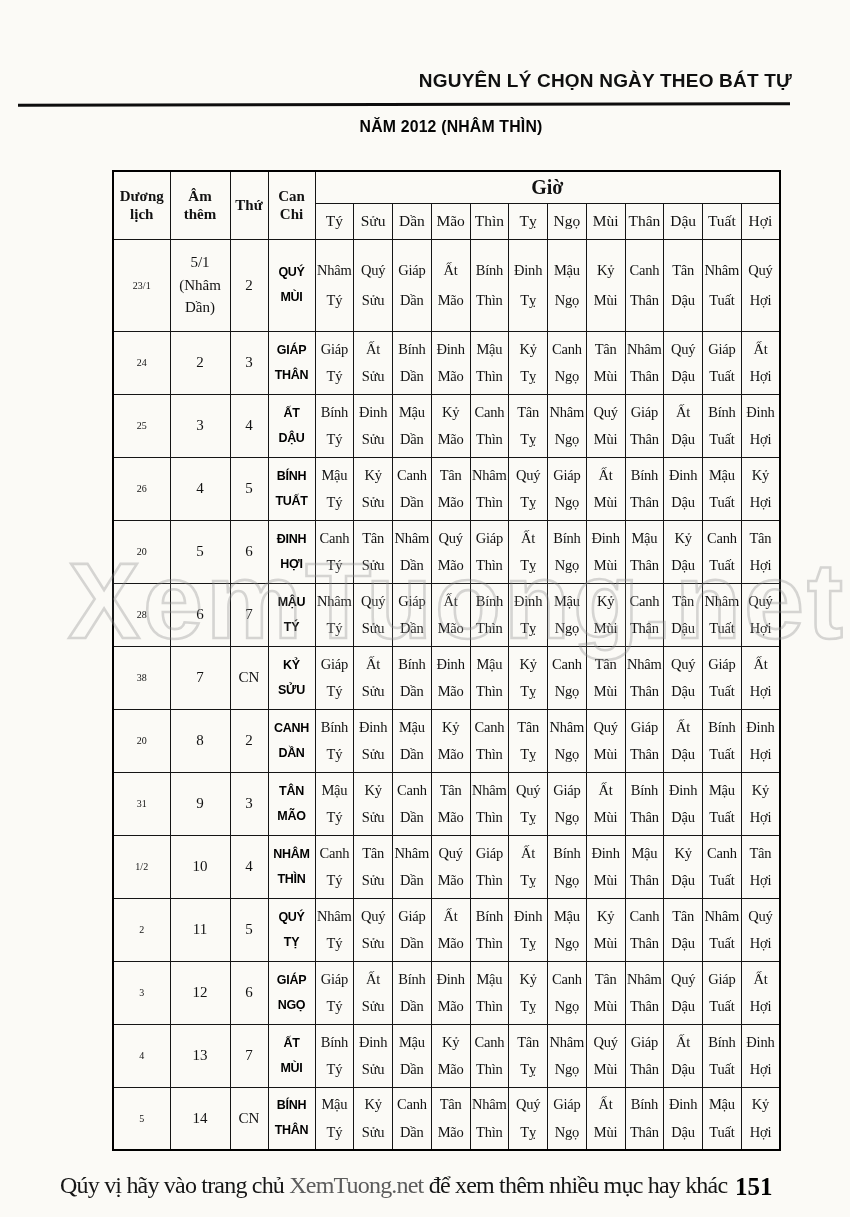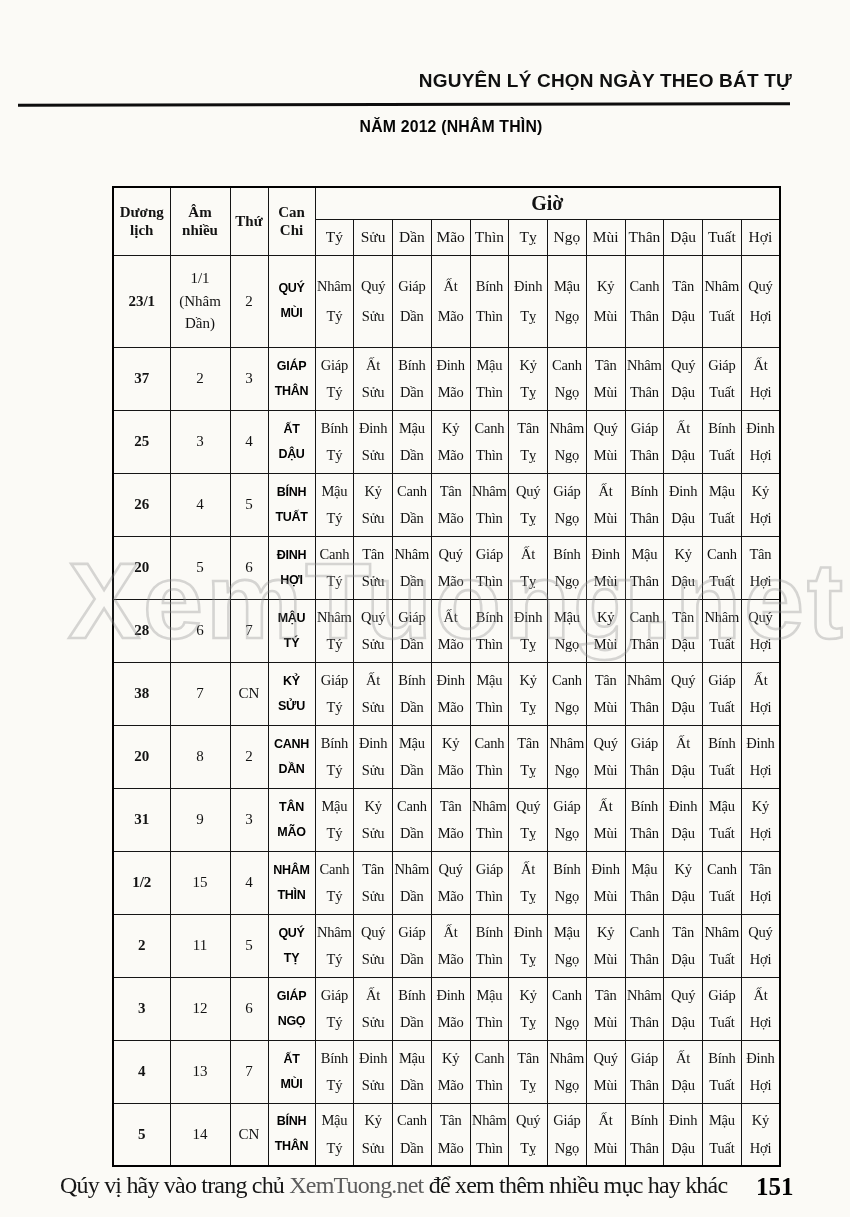--- a/index.html
+++ b/index.html
@@ -31,40 +31,40 @@
     position:absolute; top:117px; left:0; width:100%;
     text-align:center;
     font-family:"Liberation Sans", sans-serif;
     font-weight:bold; font-size:17px; letter-spacing:0.2px;
     transform:translateX(26px) scaleX(0.93);
     color:#050505;
   }
 
   
   table.calendar {
-    position:absolute; left:112px; top:186px; width:667px;
+    position:absolute; left:112px; top:170px; width:667px;
     border-collapse:collapse; table-layout:fixed;
     border:2.6px solid #000;
     background:transparent;
   }
   th, td {
     border:1.6px solid #151515;
     text-align:center; vertical-align:middle;
     padding:0; overflow:hidden;
   }
   thead tr.top-row { height:32px; }
   thead tr.hour-row { height:36px; }
   tbody tr { height:63px; }
   tbody tr:first-child { height:92px; }
 
   th.left-head { font-size:15px; font-weight:bold; white-space:pre-line; line-height:1.2; }
   th.gio-head  { font-size:20px; font-weight:bold; }
   th.hour-name { font-size:15.5px; font-weight:normal; }
 
-  td.c-duong { font-weight:bold; font-size:15px; }
+  td.c-duong { font-weight:normal; font-size:10px; }
   td.c-am    { font-size:15px; white-space:pre-line; line-height:1.5; }
   td.c-thu   { font-size:15px; }
   td.c-canchi{
     font-family:"Liberation Sans", sans-serif;
     font-weight:bold; font-size:12.5px; letter-spacing:-0.3px;
     white-space:pre-line; line-height:2.0; color:#000;
   }
   td.hour-cell { font-size:14.5px; letter-spacing:-0.2px; }
   td.hour-cell span { display:block; line-height:1.0; }
   td.hour-cell .stem   { margin-bottom:13px; }
@@ -85,21 +85,21 @@
 
   
   .footer {
     position:absolute; top:1172px; left:60px; width:760px;
     font-family:Liberation Serif, serif;
     font-size:24px; letter-spacing:-0.8px;
     color:#161616; white-space:nowrap;
   }
   .footer .footer-link { color:#5c5c5c; }
   .footer .page-number {
-    position:absolute; left:696px; top:1px;
+    position:absolute; left:675px; top:1px;
     font-weight:bold; font-size:25px; color:#000;
     letter-spacing:0;
   }
 </style>
 </head>
 <body>
 
 <div class="page">
 
   <div class="running-header">
@@ -114,21 +114,21 @@
       <col style="width:57px">
         <col style="width:60px">
         <col style="width:38px">
         <col style="width:47px">
       <col span="12" style="width:38.75px">
     </colgroup>
     <thead>
       <tr class="top-row">
         <th class="left-head" rowspan="2">Dương
 lịch</th>
-        <th class="left-head" rowspan="2">Âm nhiều</th>
+        <th class="left-head" rowspan="2">Âm thêm</th>
         <th class="left-head" rowspan="2">Thứ</th>
         <th class="left-head" rowspan="2">Can
 Chi</th>
         <th class="gio-head" colspan="12">Giờ</th>
       </tr>
       <tr class="hour-row" id="hour-header-row">
           <th class="hour-name">Tý</th>
           <th class="hour-name">Sửu</th>
           <th class="hour-name">Dần</th>
           <th class="hour-name">Mão</th>
@@ -138,21 +138,21 @@
           <th class="hour-name">Mùi</th>
           <th class="hour-name">Thân</th>
           <th class="hour-name">Dậu</th>
           <th class="hour-name">Tuất</th>
           <th class="hour-name">Hợi</th>
         </tr>
     </thead>
     <tbody id="table-body">
         <tr>
           <td class="c-duong">23/1</td>
-          <td class="c-am">1/1
+          <td class="c-am">5/1
 (Nhâm
 Dần)</td>
           <td class="c-thu">2</td>
           <td class="c-canchi">QUÝ
 MÙI</td>
           <td class="hour-cell">
             <span class="stem">Nhâm</span>
             <span class="branch">Tý</span>
           </td>
           <td class="hour-cell">
@@ -194,21 +194,21 @@
           <td class="hour-cell">
             <span class="stem">Nhâm</span>
             <span class="branch">Tuất</span>
           </td>
           <td class="hour-cell">
             <span class="stem">Quý</span>
             <span class="branch">Hợi</span>
           </td>
         </tr>
         <tr>
-          <td class="c-duong">37</td>
+          <td class="c-duong">24</td>
           <td class="c-am">2</td>
           <td class="c-thu">3</td>
           <td class="c-canchi">GIÁP
 THÂN</td>
           <td class="hour-cell">
             <span class="stem">Giáp</span>
             <span class="branch">Tý</span>
           </td>
           <td class="hour-cell">
             <span class="stem">Ất</span>
@@ -635,21 +635,21 @@
             <span class="stem">Mậu</span>
             <span class="branch">Tuất</span>
           </td>
           <td class="hour-cell">
             <span class="stem">Kỷ</span>
             <span class="branch">Hợi</span>
           </td>
         </tr>
         <tr>
           <td class="c-duong">1/2</td>
-          <td class="c-am">15</td>
+          <td class="c-am">10</td>
           <td class="c-thu">4</td>
           <td class="c-canchi">NHÂM
 THÌN</td>
           <td class="hour-cell">
             <span class="stem">Canh</span>
             <span class="branch">Tý</span>
           </td>
           <td class="hour-cell">
             <span class="stem">Tân</span>
             <span class="branch">Sửu</span>

